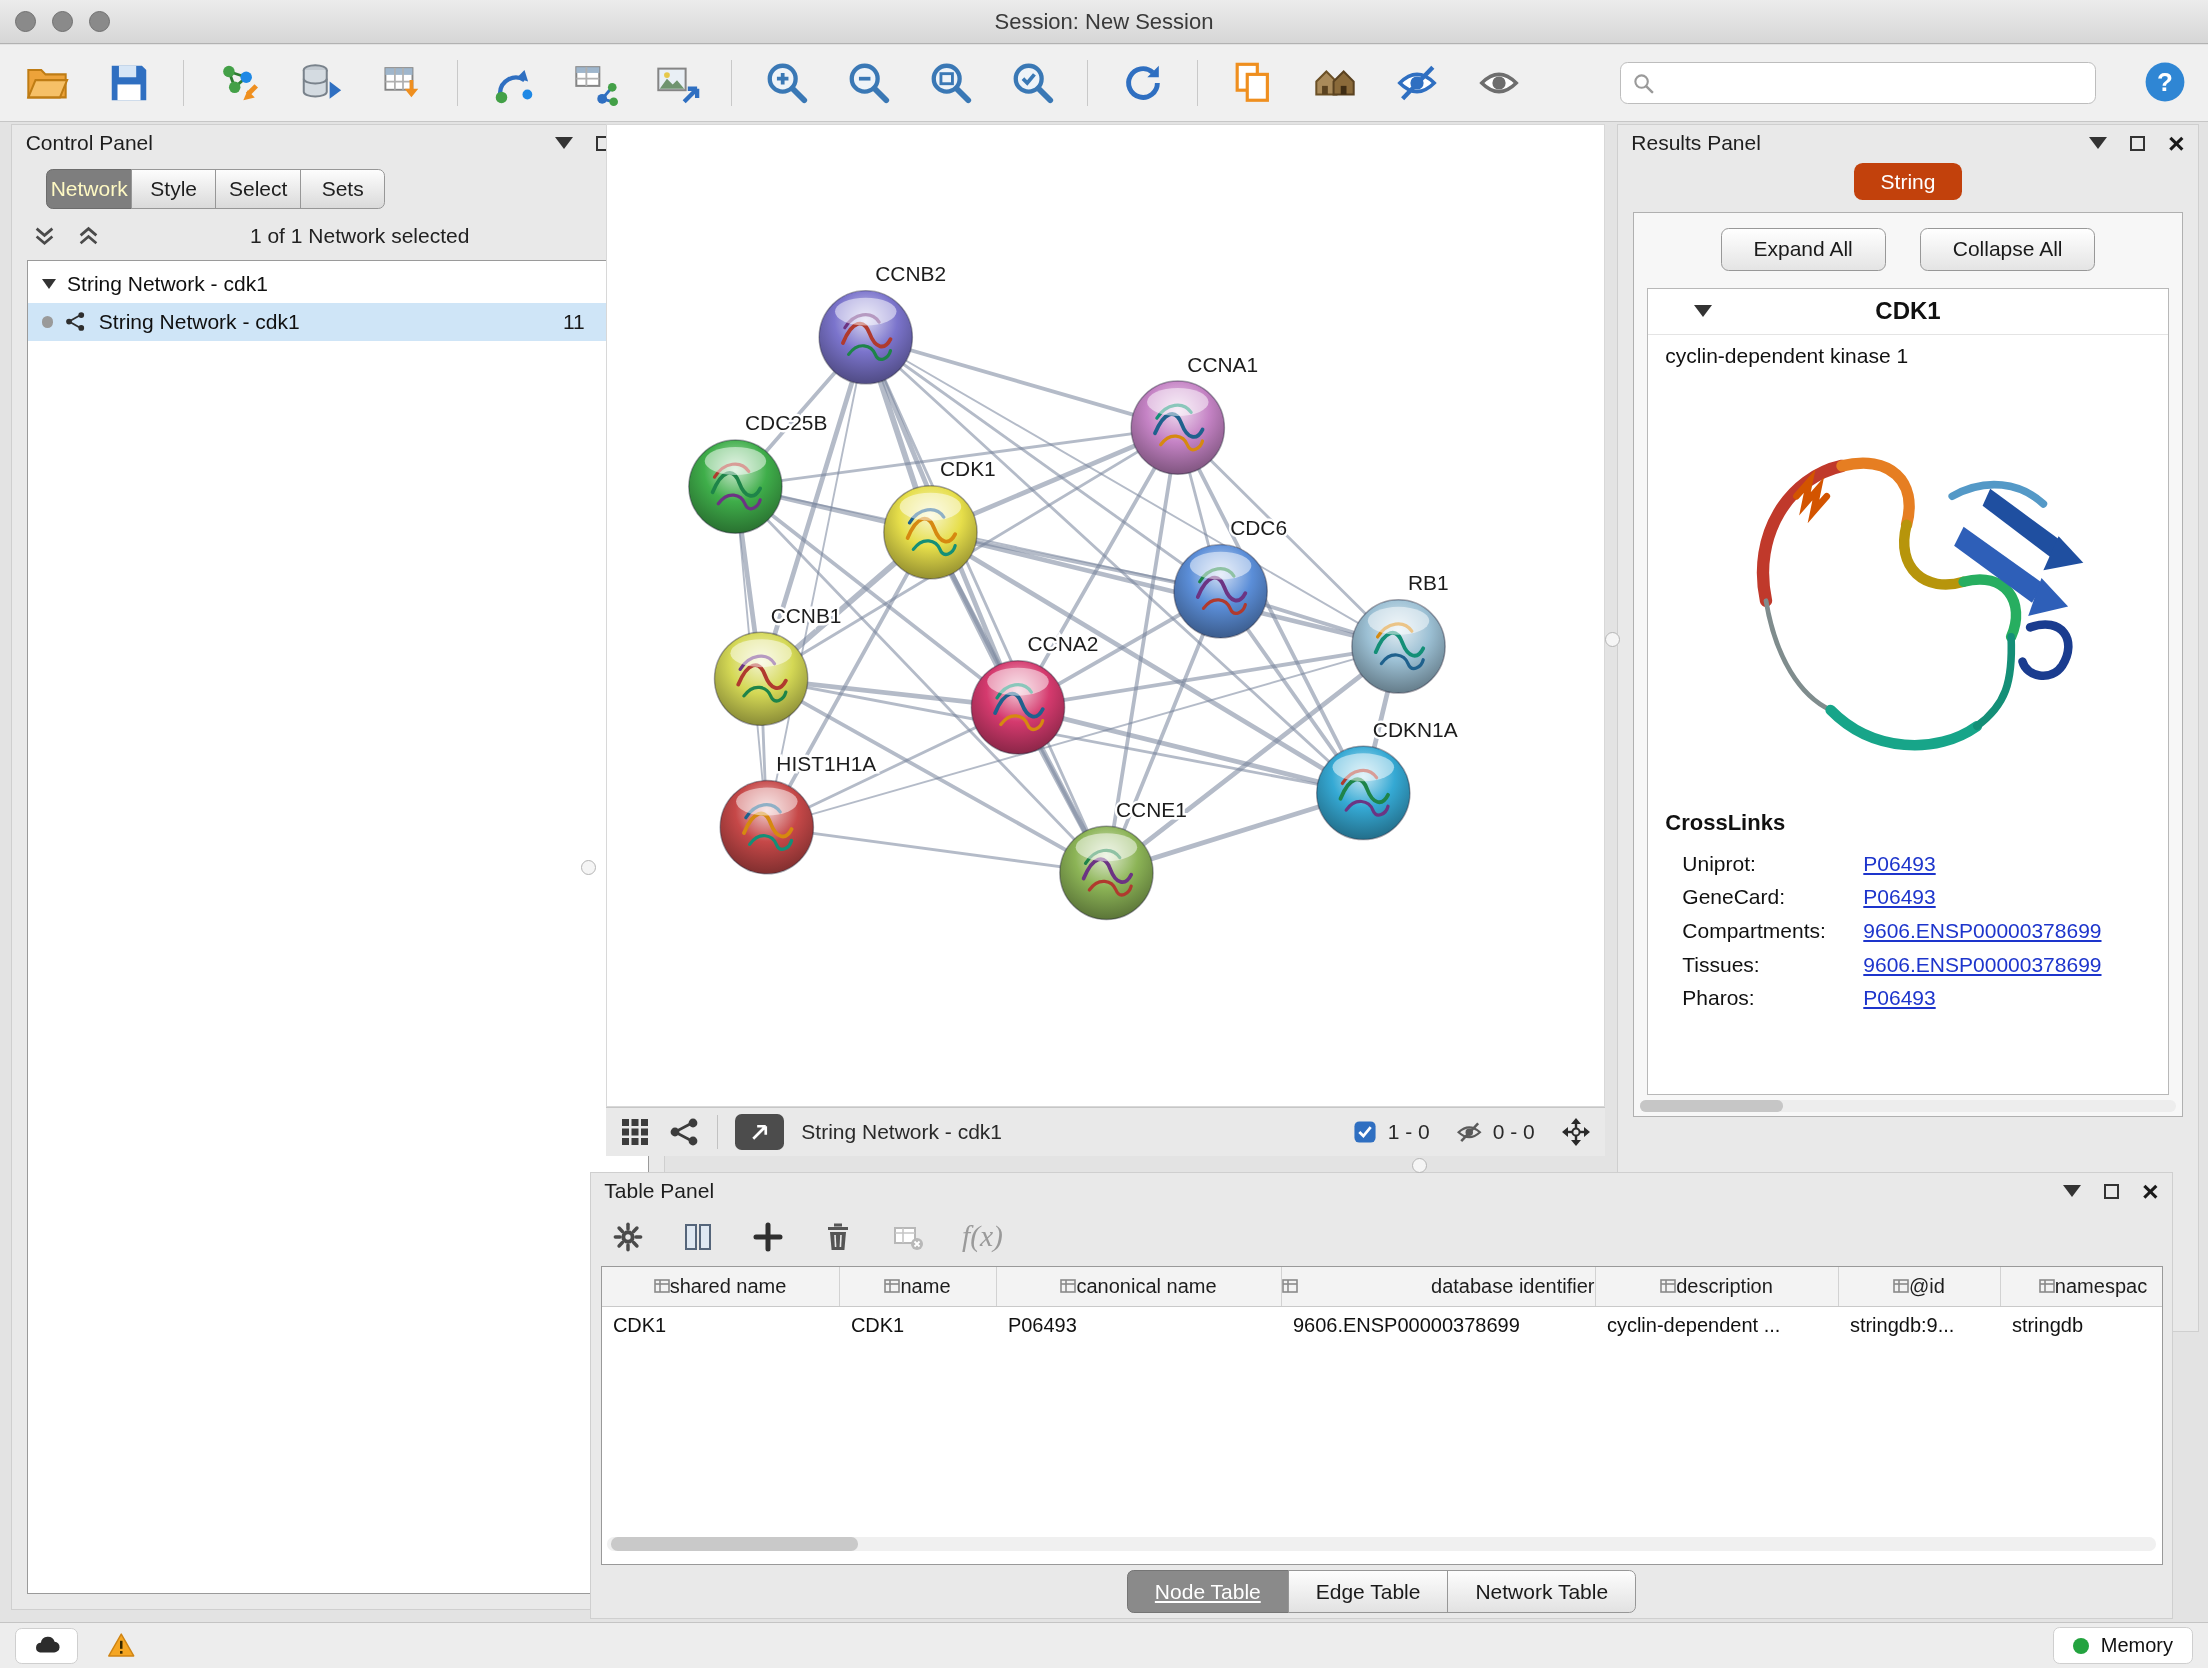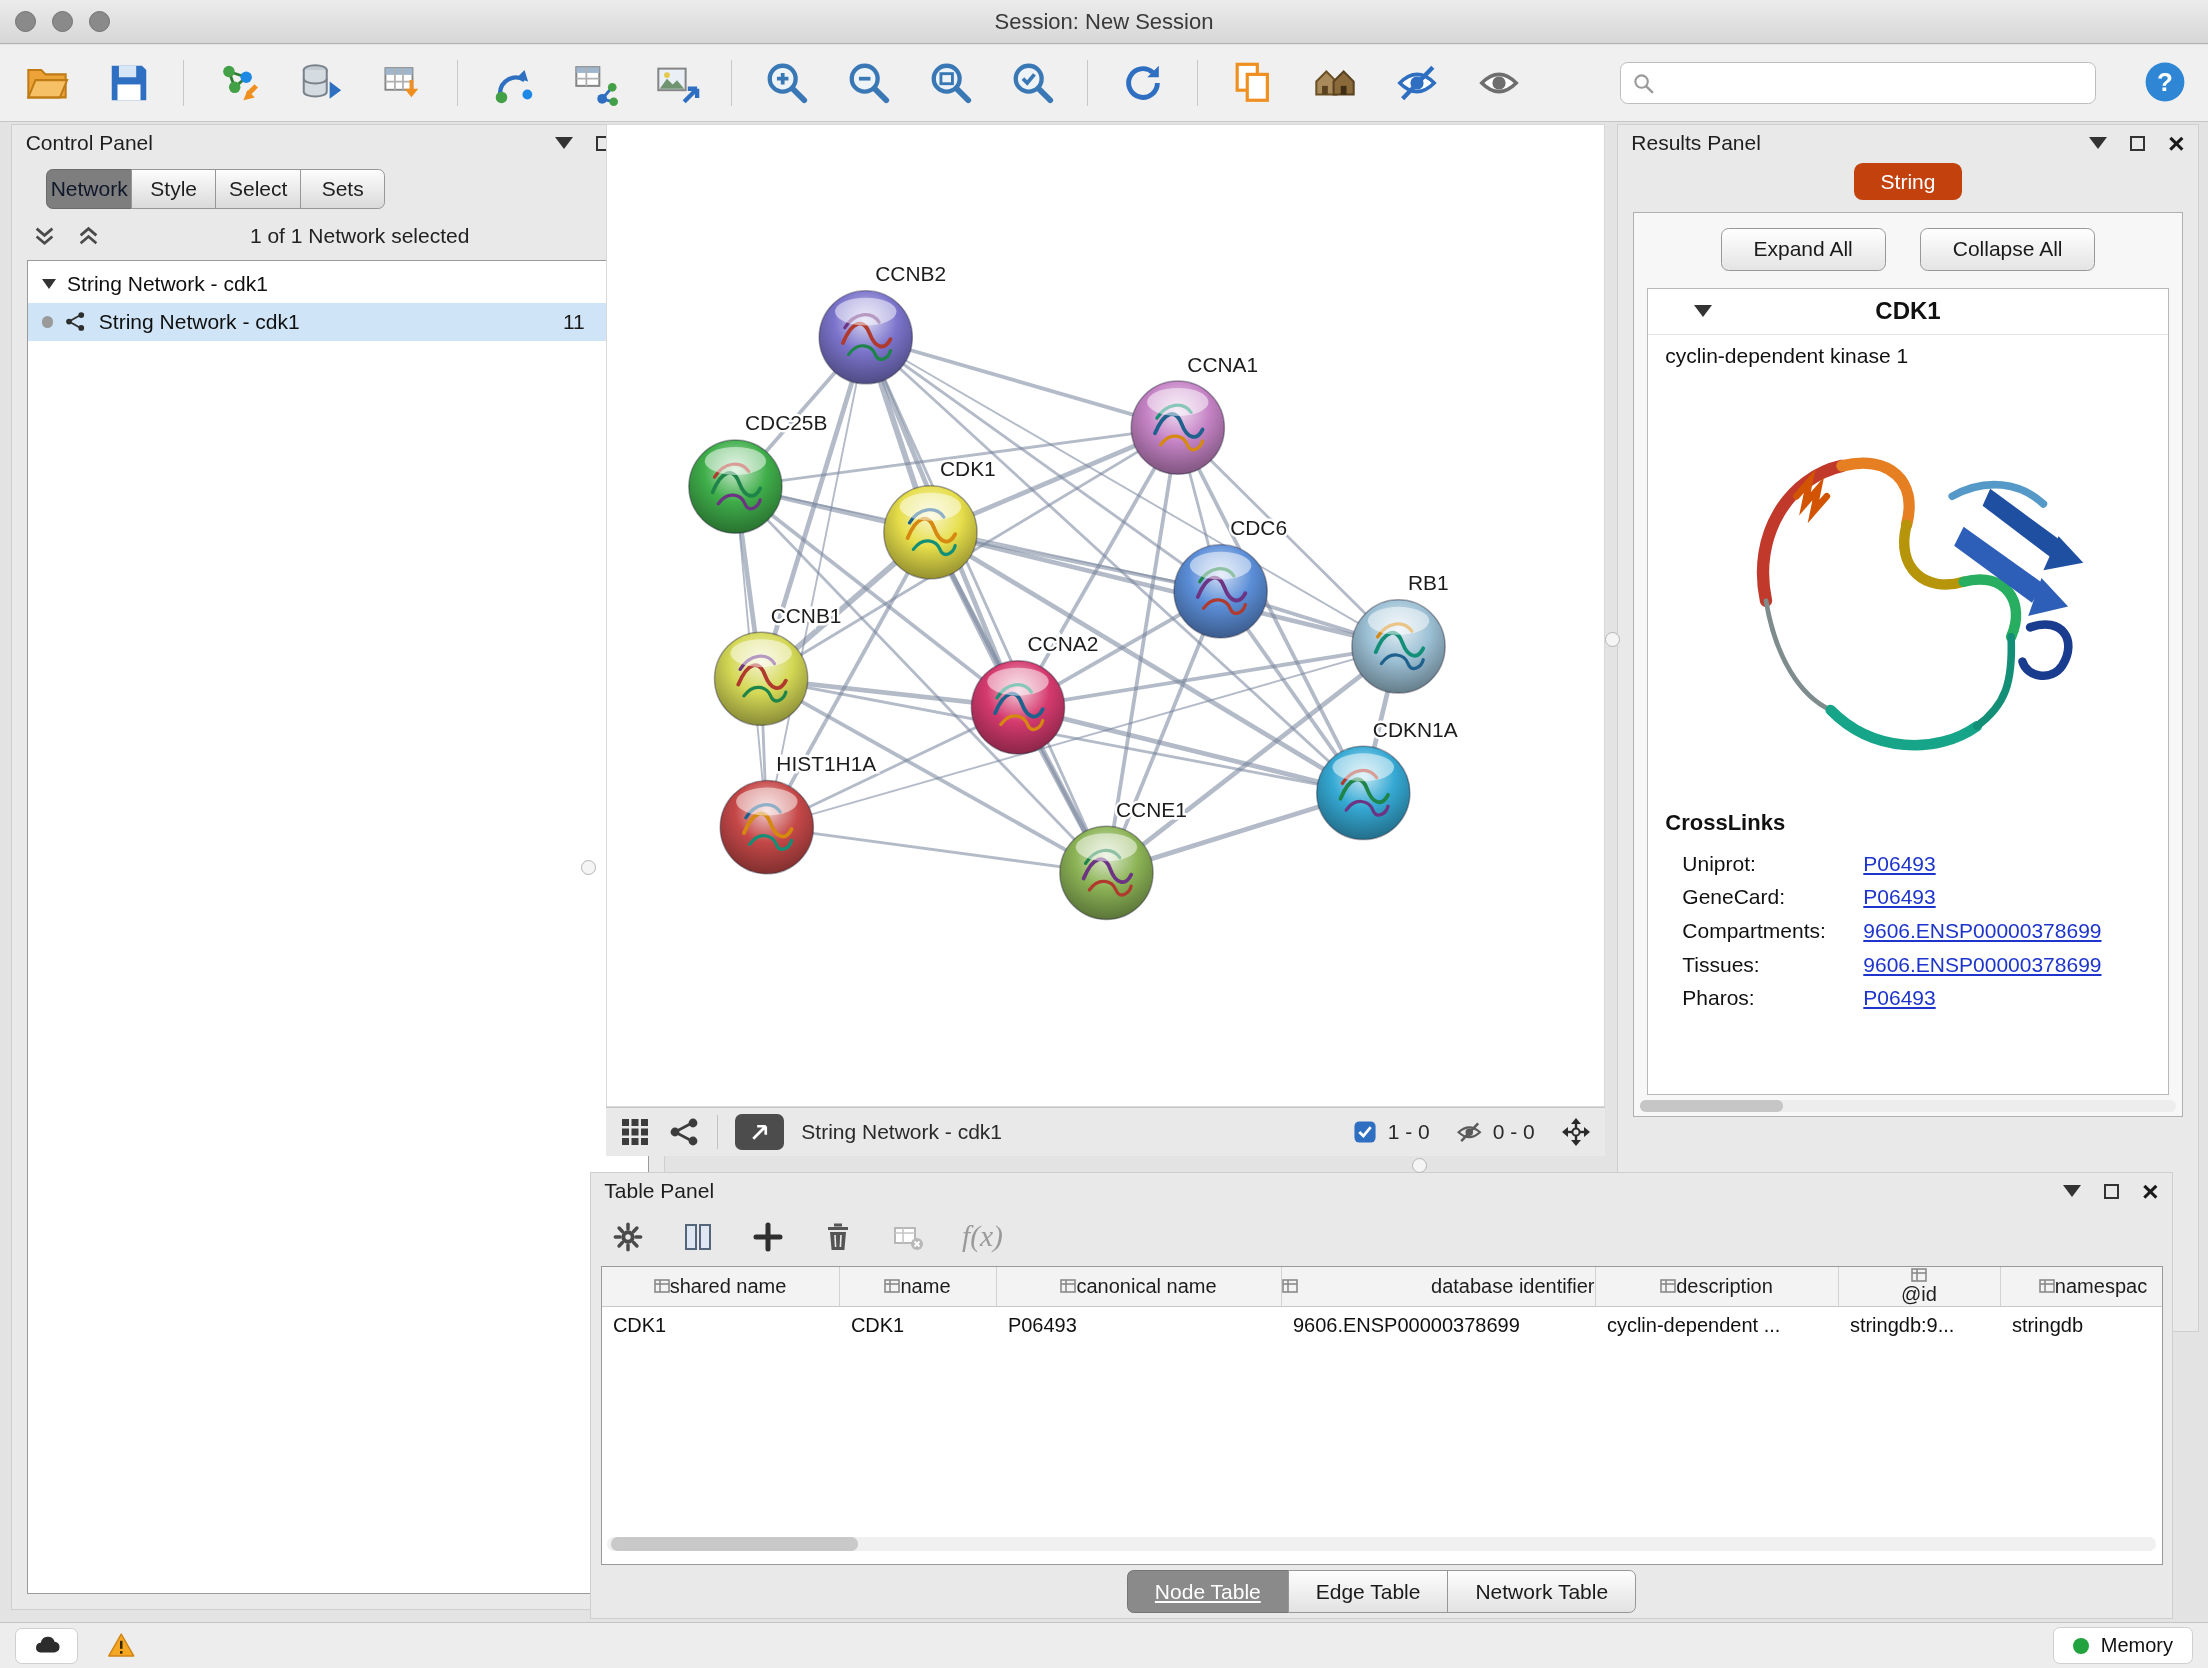--- a/index.html
+++ b/index.html
@@ -32,21 +32,21 @@
 .float-box{width:15px;height:15px;border:2.4px solid #333;display:inline-block;}
 .close-x{font-size:28.5px;font-weight:bold;color:#1a1a1a;line-height:23px;}
 
 
 .control-panel{position:absolute;left:11.4px;top:124px;width:654px;height:1486px;background:#e9e9e9;border:1px solid #cfcfcf;display:flex;flex-direction:column;}
 .cp-tabs{display:flex;margin:7.6px 0 5.7px 34px;width:339px;}
 .cp-tab{flex:1;height:40px;border:1px solid #979797;background:linear-gradient(#fdfdfd,#dadada);font-size:21px;display:flex;align-items:center;justify-content:center;color:#1e1e1e;}
 .cp-tab+.cp-tab{margin-left:-1px;}
 .cp-tab:first-child{border-radius:6.7px 0 0 6.7px;}
 .cp-tab:last-child{border-radius:0 6.7px 6.7px 0;}
-.cp-tab.selected{background:#7e7e7e;color:#0f172a;border-color:#6c6c6c;}
+.cp-tab.selected{background:#7e7e7e;color:#fef9c3;border-color:#6c6c6c;}
 .cp-selector{height:44px;display:flex;align-items:center;padding:0 19px;font-size:21px;gap:17px;}
 .cp-selector .mid{flex:1;text-align:center;}
 .tree-box{margin:1.9px 15px 15px;background:#fff;border:1px solid #9a9a9a;flex:1;overflow:hidden;padding-top:3.8px;}
 .tree-row{height:38px;display:flex;align-items:center;padding:0 13.3px;font-size:21px;color:#101010;gap:11.4px;}
 .tree-row.selected{background:#cfe5f7;}
 .tree-num{margin-left:auto;display:flex;gap:27px;color:#1a1a1a;}
 .bullet{width:11.4px;height:11.4px;border-radius:50%;background:#9a9a9a;flex:0 0 auto;}
 
 
 .network-view{position:absolute;left:606px;top:124px;width:999px;height:983px;background:#ffffff;border:1px solid #d8d8d8;}
@@ -800,21 +800,21 @@
           <span>database identifier</span>
         </div>
         <div class="th" style="width: 243px;">
           <svg viewBox="0 0 16 16">
             <rect x="1" y="2" width="14" height="12" fill="none" stroke="#8a8a8a" stroke-width="1.6"></rect>
             <line x1="1" y1="6" x2="15" y2="6" stroke="#8a8a8a" stroke-width="1.6"></line>
             <line x1="6" y1="2" x2="6" y2="14" stroke="#8a8a8a" stroke-width="1.6"></line>
           </svg>
           <span>description</span>
         </div>
-        <div class="th" style="width: 162px; flex-direction: column;">
+        <div class="th" style="width: 162px;">
           <svg viewBox="0 0 16 16">
             <rect x="1" y="2" width="14" height="12" fill="none" stroke="#8a8a8a" stroke-width="1.6"></rect>
             <line x1="1" y1="6" x2="15" y2="6" stroke="#8a8a8a" stroke-width="1.6"></line>
             <line x1="6" y1="2" x2="6" y2="14" stroke="#8a8a8a" stroke-width="1.6"></line>
           </svg>
           <span>@id</span>
         </div>
         <div class="th" style="width: 186px;">
           <svg viewBox="0 0 16 16">
             <rect x="1" y="2" width="14" height="12" fill="none" stroke="#8a8a8a" stroke-width="1.6"></rect>

